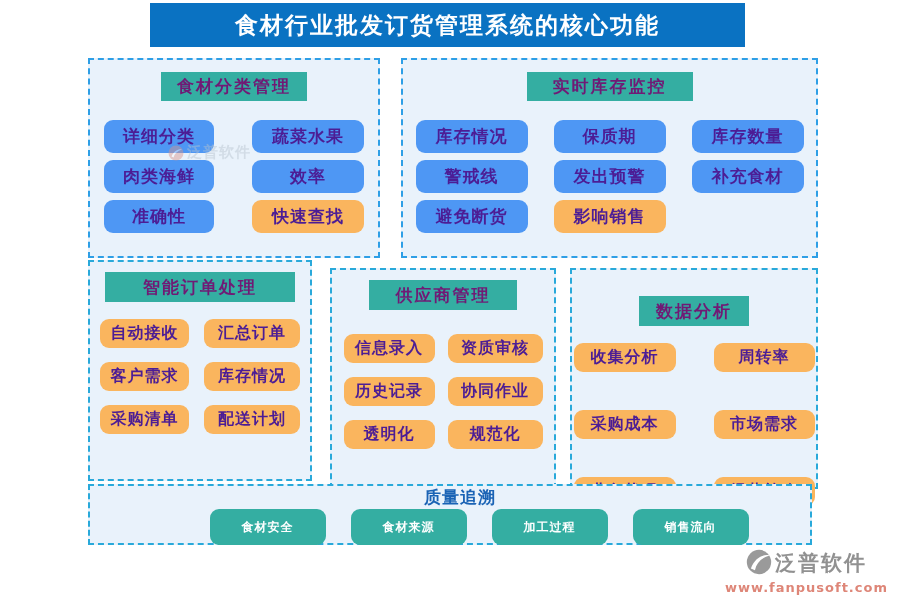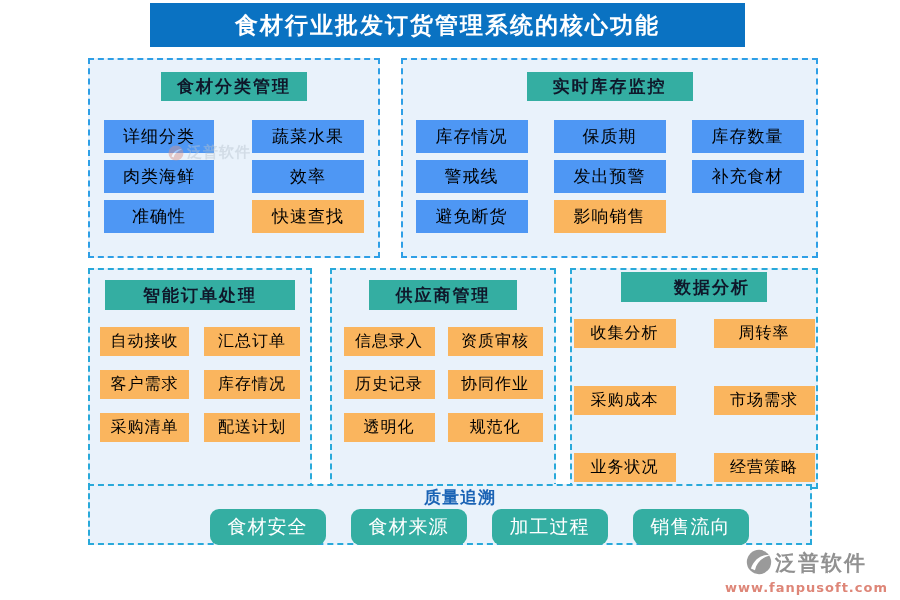--- a/index.html
+++ b/index.html
@@ -13,60 +13,60 @@
     background:#0a72c2;color:#ffffff;font-size:23px;font-weight:bold;letter-spacing:2px;
     display:flex;align-items:center;justify-content:center;
   }
   
   .panel{
     position:absolute;background:#e9f2fb;display:flex;flex-direction:column;align-items:center;
     border:2px dashed #2e9fe6;box-sizing:border-box;
   }
   .panel.mid{border-color:#29a9da;}
   .panel-header{
-    background:#34aea2;color:#0f172a;font-weight:bold;font-size:17px;letter-spacing:2px;
+    background:#34aea2;color:#701a75;font-weight:bold;font-size:17px;letter-spacing:2px;
     display:flex;align-items:center;justify-content:center;flex:0 0 auto;
   }
   .grid{display:grid;}
   .chip{
-    color:#000000;font-weight:normal;font-size:17px;letter-spacing:1px;
-    display:flex;align-items:center;justify-content:center;
+    color:#4c1d95;font-weight:bold;font-size:17px;letter-spacing:1px;
+    display:flex;align-items:center;justify-content:center;border-radius:9px;
   }
   .chip.blue{background:#4e97f4;}
   .chip.orange{background:#fab55e;}
   
   #p1{left:88px;top:58px;width:292px;height:200px;}
   #p1 .panel-header{width:146px;height:29px;margin-top:12px;}
   #p1 .grid{grid-template-columns:110px 112px;column-gap:38px;row-gap:7px;grid-auto-rows:33px;margin-top:19px;}
   
   #p2{left:401px;top:58px;width:417px;height:200px;}
   #p2 .panel-header{width:166px;height:29px;margin-top:12px;}
   #p2 .grid{grid-template-columns:112px 112px 112px;column-gap:26px;row-gap:7px;grid-auto-rows:33px;margin-top:19px;}
   
-  #p3{left:88px;top:268px;width:224px;height:221px;}
+  #p3{left:88px;top:260px;width:224px;height:221px;}
   #p3 .panel-header{width:190px;height:30px;margin-top:10px;}
   #p3 .grid{grid-template-columns:89px 96px;column-gap:15px;row-gap:14px;grid-auto-rows:29px;margin-top:17px;font-size:16px;}
   #p4{left:330px;top:268px;width:226px;height:221px;}
   #p4 .panel-header{width:148px;height:30px;margin-top:10px;}
-  #p4 .grid{grid-template-columns:91px 95px;column-gap:13px;row-gap:14px;grid-auto-rows:29px;margin-top:17px;font-size:16px;}
+  #p4 .grid{grid-template-columns:91px 95px;column-gap:13px;row-gap:14px;grid-auto-rows:29px;margin-top:24px;font-size:16px;}
   #p5{left:570px;top:268px;width:248px;height:221px;}
-  #p5 .panel-header{width:110px;height:30px;margin-top:2px;padding-left:36px;}
+  #p5 .panel-header{width:110px;height:30px;margin-top:26px;}
   #p5 .grid{grid-template-columns:102px 101px;column-gap:16px;row-gap:14px;grid-auto-rows:29px;margin-top:17px;font-size:16px;gap:38px;}
   #p3 .chip,#p4 .chip,#p5 .chip{font-size:16px;}
   
   .strip{
     position:absolute;left:88px;top:484px;width:724px;height:61px;
     background:#e9f2fb;border:2px dashed #29a9da;box-sizing:border-box;
     display:flex;align-items:center;flex-direction:column;
   }
   .strip-label{color:#1a63b5;font-size:17px;font-weight:bold;letter-spacing:1px;margin-left:20px;}
   .strip-btns{display:flex;gap:25px;margin-left:58px;}
   .strip-btn{
     width:116px;height:36px;background:#34aea2;color:#ffffff;border-radius:9px;
-    font-size:19px;font-weight:normal;letter-spacing:1px;
+    font-size:12px;font-weight:bold;letter-spacing:1px;
     display:flex;align-items:center;justify-content:center;
   }
   
   .watermark{
     position:absolute;left:168px;top:143px;display:flex;align-items:center;gap:3px;
     opacity:0.45;pointer-events:none;
   }
   .wm-icon svg{display:block;}
   .watermark .wm-text{color:#b7c3ce;font-size:15px;font-weight:bold;letter-spacing:1px;}
   

